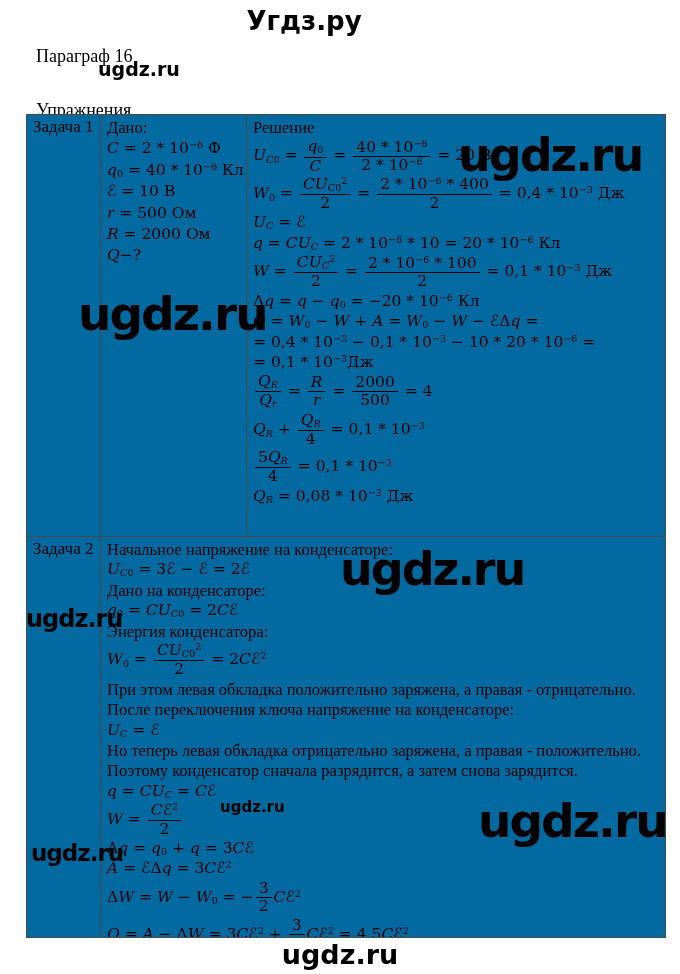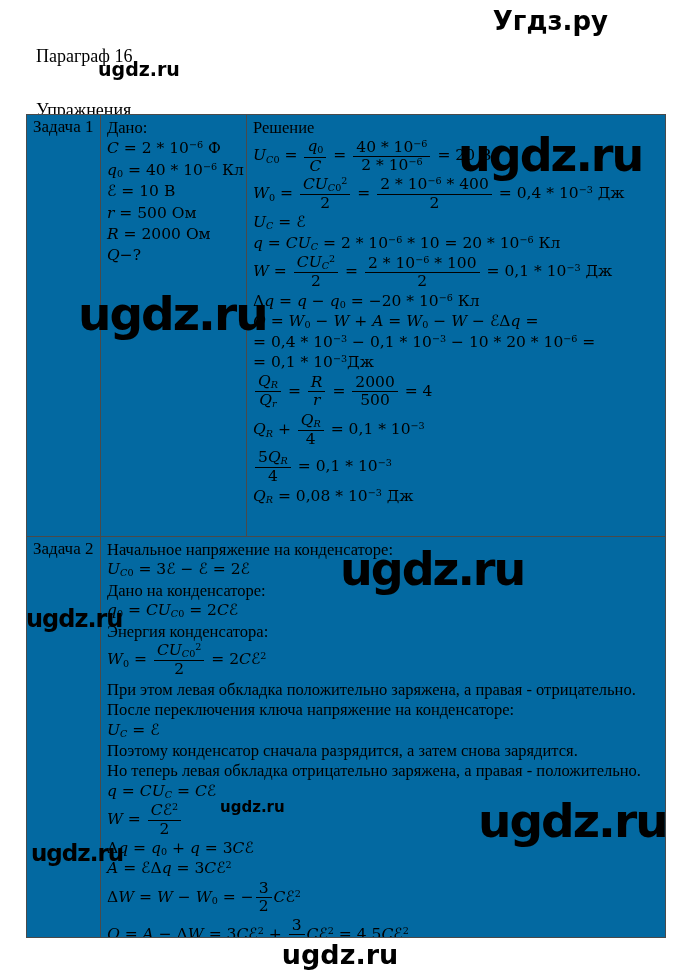--- a/index.html
+++ b/index.html
@@ -1,21 +1,21 @@
 <!DOCTYPE html>
 <html><head>
 <meta charset="utf-8">
 <style>
   html,body{margin:0;padding:0;}
   body{
     width:680px;height:974px;position:relative;background:#ffffff;color:#000;
     font-family:"Liberation Serif",serif;overflow:hidden;
   }
   .site-title{
-    position:absolute;top:6px;left:0;width:608px;text-align:right;
+    position:absolute;top:6px;left:0;width:608px;text-align:center;
     font-family:"DejaVu Sans",sans-serif;font-weight:bold;font-size:26px;
   }
   .para-heading{position:absolute;left:36px;top:46px;font-size:18px;}
   .ex-heading{position:absolute;left:36px;top:100px;font-size:18px;}
 
   .gtable{
     position:absolute;left:26px;top:114px;width:640px;height:824px;
     display:grid;grid-template-columns:74px 146px 1fr;grid-template-rows:422px 1fr;
     border:1px solid #4a4a4a;box-sizing:border-box;background:#0369a1;
   }
@@ -104,22 +104,22 @@
     <div>
         <div class="text-line">Начальное напряжение на конденсаторе:</div>
         <div class="math-line"><i>U</i><sub><i>C</i>0</sub> = 3<i>ℰ</i> − <i>ℰ</i> = 2<i>ℰ</i></div>
         <div class="text-line">Дано на конденсаторе:</div>
         <div class="math-line"><i>q</i><sub>0</sub> = <i>CU</i><sub><i>C</i>0</sub> = 2<i>Cℰ</i></div>
         <div class="text-line">Энергия конденсатора:</div>
         <div class="math-line"><i>W</i><sub>0</sub> = <span class="frac"><span class="fn"><i>CU</i><sub><i>C</i>0</sub><sup>2</sup></span><span class="fd">2</span></span> = 2<i>Cℰ</i><sup>2</sup></div>
         <div class="text-line">При этом левая обкладка положительно заряжена, а правая - отрицательно.</div>
         <div class="text-line">После переключения ключа напряжение на конденсаторе:</div>
         <div class="math-line"><i>U</i><sub><i>C</i></sub> = <i>ℰ</i></div>
+        <div class="text-line">Но теперь левая обкладка отрицательно заряжена, а правая - положительно.</div>
         <div class="text-line">Поэтому конденсатор сначала разрядится, а затем снова зарядится.</div>
-        <div class="text-line">Но теперь левая обкладка отрицательно заряжена, а правая - положительно.</div>
         <div class="math-line"><i>q</i> = <i>CU</i><sub><i>C</i></sub> = <i>Cℰ</i></div>
         <div class="math-line"><i>W</i> = <span class="frac"><span class="fn"><i>Cℰ</i><sup>2</sup></span><span class="fd">2</span></span></div>
         <div class="math-line">Δ<i>q</i> = <i>q</i><sub>0</sub> + <i>q</i> = 3<i>Cℰ</i></div>
         <div class="math-line"><i>A</i> = <i>ℰ</i>Δ<i>q</i> = 3<i>Cℰ</i><sup>2</sup></div>
         <div class="math-line">Δ<i>W</i> = <i>W</i> − <i>W</i><sub>0</sub> = −<span class="frac"><span class="fn">3</span><span class="fd">2</span></span><i>Cℰ</i><sup>2</sup></div>
         <div class="math-line"><i>Q</i> = <i>A</i> − Δ<i>W</i> = 3<i>Cℰ</i><sup>2</sup> + <span class="frac"><span class="fn">3</span><span class="fd">2</span></span><i>Cℰ</i><sup>2</sup> = 4,5<i>Cℰ</i><sup>2</sup></div>
       </div>
   </div>
 </div>
 

